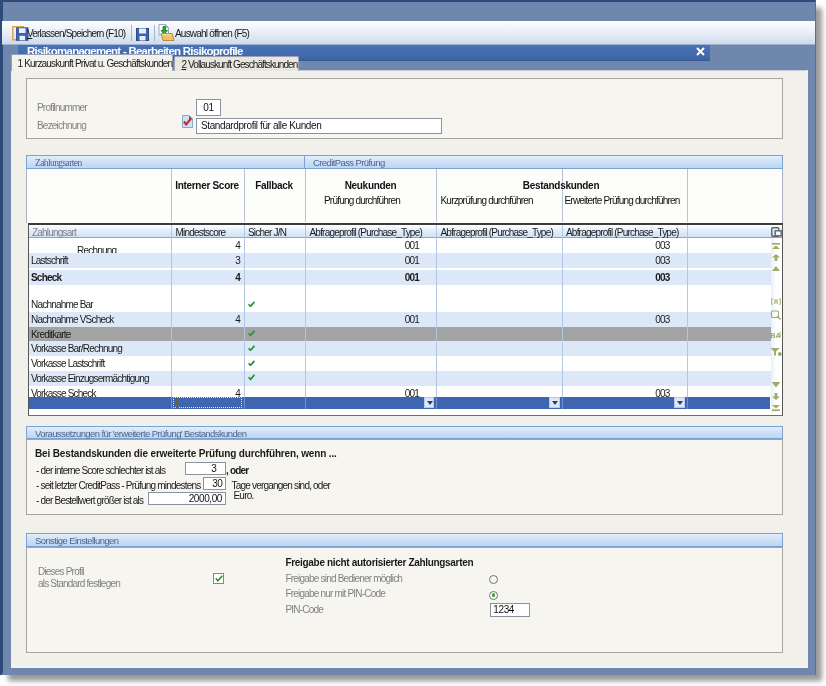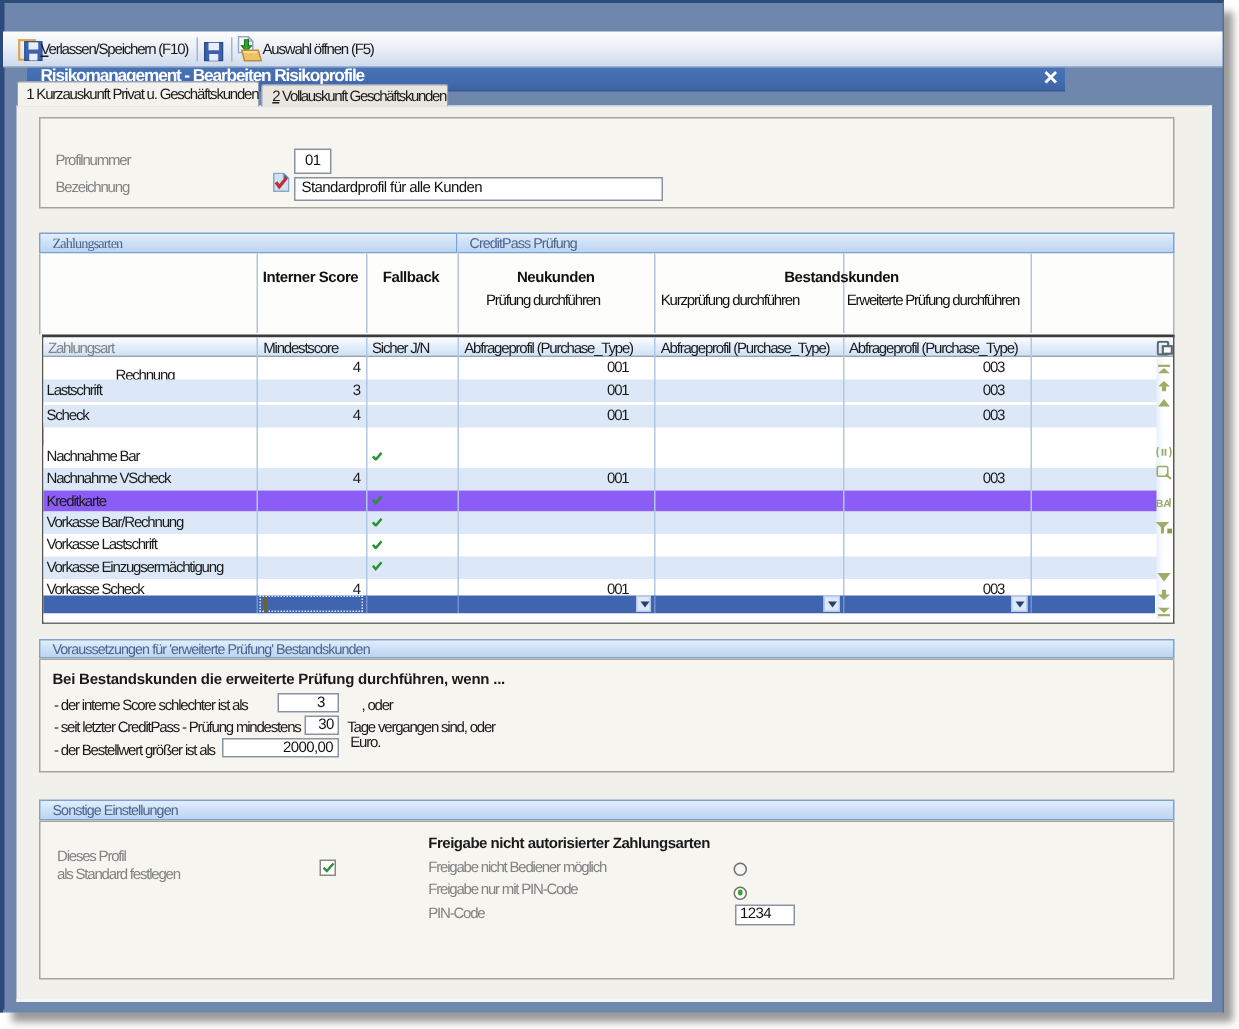--- a/index.html
+++ b/index.html
@@ -120,39 +120,39 @@
 <span class="ct r" style="left:142.0px;width:69.0px;top:2.2px;">3</span>
 <span class="ct r" style="left:276.0px;width:114.0px;top:2.2px;">001</span>
 <span class="ct r" style="left:532.5px;width:108.0px;top:2.2px;">003</span>
 </div>
 <div class="row" style="top:267.7px;height:14.72px;background:#ffffff;">
 <span class="ct" style="left:2px;top:2.2px;">Einzugsermächtigung</span>
 <span class="ct r" style="left:142.0px;width:69.0px;top:2.2px;">4</span>
 <span class="ct r" style="left:276.0px;width:114.0px;top:2.2px;">001</span>
 <span class="ct r" style="left:532.5px;width:108.0px;top:2.2px;">003</span>
 </div>
-<div class="row" style="top:270px;height:14.72px;background:#dce8f8;">
+<div class="row" style="top:270px;height:14.72px;background:#dce8f8;font-weight:bold;">
 <span class="ct" style="left:2px;top:2.2px;">Scheck</span>
 <span class="ct r" style="left:142.0px;width:69.0px;top:2.2px;">4</span>
 <span class="ct r" style="left:276.0px;width:114.0px;top:2.2px;">001</span>
 <span class="ct r" style="left:532.5px;width:108.0px;top:2.2px;">003</span>
 </div>
 <div class="row" style="top:297.2px;height:14.72px;background:#ffffff;">
 <span class="ct" style="left:2px;top:2.2px;">Nachnahme Bar</span>
 <svg class="chk" style="left:219.0px;" width="7" height="6.5" viewBox="0 0 7 6.5">
         <path d="M0.6 3.2 L2.5 5.4 L6.4 0.8" stroke="#2a9235" stroke-width="1.7" fill="none"></path>
       </svg>
 </div>
 <div class="row" style="top:311.9px;height:14.72px;background:#dce8f8;">
 <span class="ct" style="left:2px;top:2.2px;">Nachnahme VScheck</span>
 <span class="ct r" style="left:142.0px;width:69.0px;top:2.2px;">4</span>
 <span class="ct r" style="left:276.0px;width:114.0px;top:2.2px;">001</span>
 <span class="ct r" style="left:532.5px;width:108.0px;top:2.2px;">003</span>
 </div>
-<div class="row" style="top:326.6px;height:14.72px;background:#8b5cf6;">
+<div class="row" style="top:326.6px;height:14.72px;background:#a3a3a3;">
 <span class="ct" style="left:2px;top:2.2px;">Kreditkarte</span>
 <svg class="chk" style="left:219.0px;" width="7" height="6.5" viewBox="0 0 7 6.5">
         <path d="M0.6 3.2 L2.5 5.4 L6.4 0.8" stroke="#2a9235" stroke-width="1.7" fill="none"></path>
       </svg>
 </div>
 <div class="row" style="top:341.3px;height:14.72px;background:#dce8f8;">
 <span class="ct" style="left:2px;top:2.2px;">Vorkasse Bar/Rechnung</span>
 <svg class="chk" style="left:219.0px;" width="7" height="6.5" viewBox="0 0 7 6.5">
         <path d="M0.6 3.2 L2.5 5.4 L6.4 0.8" stroke="#2a9235" stroke-width="1.7" fill="none"></path>
       </svg>
@@ -252,38 +252,38 @@
     <rect x="1" y="4.4" width="8" height="1.6" fill="#9dac66"></rect>
   </svg>
 
 <div class="abs bars" style="left:26px;top:425.5px;width:757px;height:13.5px;">
     <div class="bart">Voraussetzungen für 'erweiterte Prüfung' Bestandskunden</div>
   </div>
 <div class="abs gbox" style="left:26px;top:439px;width:757px;height:76px;"></div>
 <div class="abs t11" style="left:35px;top:448px;font-weight:bold;letter-spacing:-0.15px;">Bei Bestandskunden die erweiterte Prüfung durchführen, wenn ...</div>
 <div class="abs t11" style="left:36px;top:464.5px;">- der interne Score schlechter ist als</div>
 <div class="inp" style="left:184.5px;top:461.5px;width:41px;height:13.5px;line-height:12px;text-align:right;padding-right:8px;">3</div>
-<div class="abs t11" style="left:241px;top:464.5px;">, oder</div>
+<div class="abs t11" style="left:226px;top:464.5px;font-weight:bold;">, oder</div>
 <div class="abs t11" style="left:36px;top:479.5px;">- seit letzter CreditPass - Prüfung mindestens</div>
 <div class="inp" style="left:203px;top:476.5px;width:23px;height:13.5px;line-height:12px;text-align:right;padding-right:2.5px;">30</div>
 <div class="abs t11" style="left:231.5px;top:479.5px;">Tage vergangen sind, oder</div>
 <div class="abs t11" style="left:36px;top:494.5px;">- der Bestellwert größer ist als</div>
 <div class="inp" style="left:147.5px;top:491.5px;width:78px;height:13.5px;line-height:12px;text-align:right;padding-right:2.5px;">2000,00</div>
 <div class="abs t11" style="left:233.5px;top:490px;">Euro.</div>
 
 <div class="abs bars" style="left:26px;top:533px;width:757px;height:13.5px;">
     <div class="bart">Sonstige Einstellungen</div>
   </div>
 <div class="abs gbox" style="left:26px;top:546.5px;width:757px;height:106px;"></div>
 <div class="abs t11 gray" style="left:38px;top:566px;">Dieses Profil</div>
 <div class="abs t11 gray" style="left:38px;top:577.5px;">als Standard festlegen</div>
 <div class="abs" style="left:213px;top:572.5px;width:11px;height:11px;background:#fff;border:1px solid #888;"></div>
 <svg class="abs" style="left:215px;top:574.5px;" width="8" height="7" viewBox="0 0 8 7">
     <path d="M0.7 3.4 L2.9 5.7 L7.3 0.7" stroke="#2a9235" stroke-width="1.6" fill="none"></path>
   </svg>
 <div class="abs t11" style="left:285.5px;top:557px;font-weight:bold;letter-spacing:-0.32px;">Freigabe nicht autorisierter Zahlungsarten</div>
-<div class="abs t11 gray" style="left:285.5px;top:572.5px;">Freigabe nicht Bediener möglich</div>
+<div class="abs t11 gray" style="left:285.5px;top:572.5px;">Freigabe sind Bediener möglich</div>
 <div class="abs" style="left:489px;top:575px;width:9px;height:9px;border-radius:50%;background:#f6f6f4;border:1px solid #707070;"></div>
 <div class="abs t11 gray" style="left:285.5px;top:588px;">Freigabe nur mit PIN-Code</div>
 <div class="abs" style="left:489px;top:590.5px;width:9px;height:9px;border-radius:50%;background:#fff;border:1px solid #707070;"></div>
 <div class="abs" style="left:491.8px;top:593.3px;width:3.6px;height:3.6px;border-radius:50%;background:#35a435;"></div>
 <div class="abs t11 gray" style="left:285.5px;top:604px;">PIN-Code</div>
 <div class="inp" style="left:490px;top:603px;width:40px;height:13.5px;line-height:12px;text-align:right;padding-right:15px;">1234</div>
 
 </body></html>

